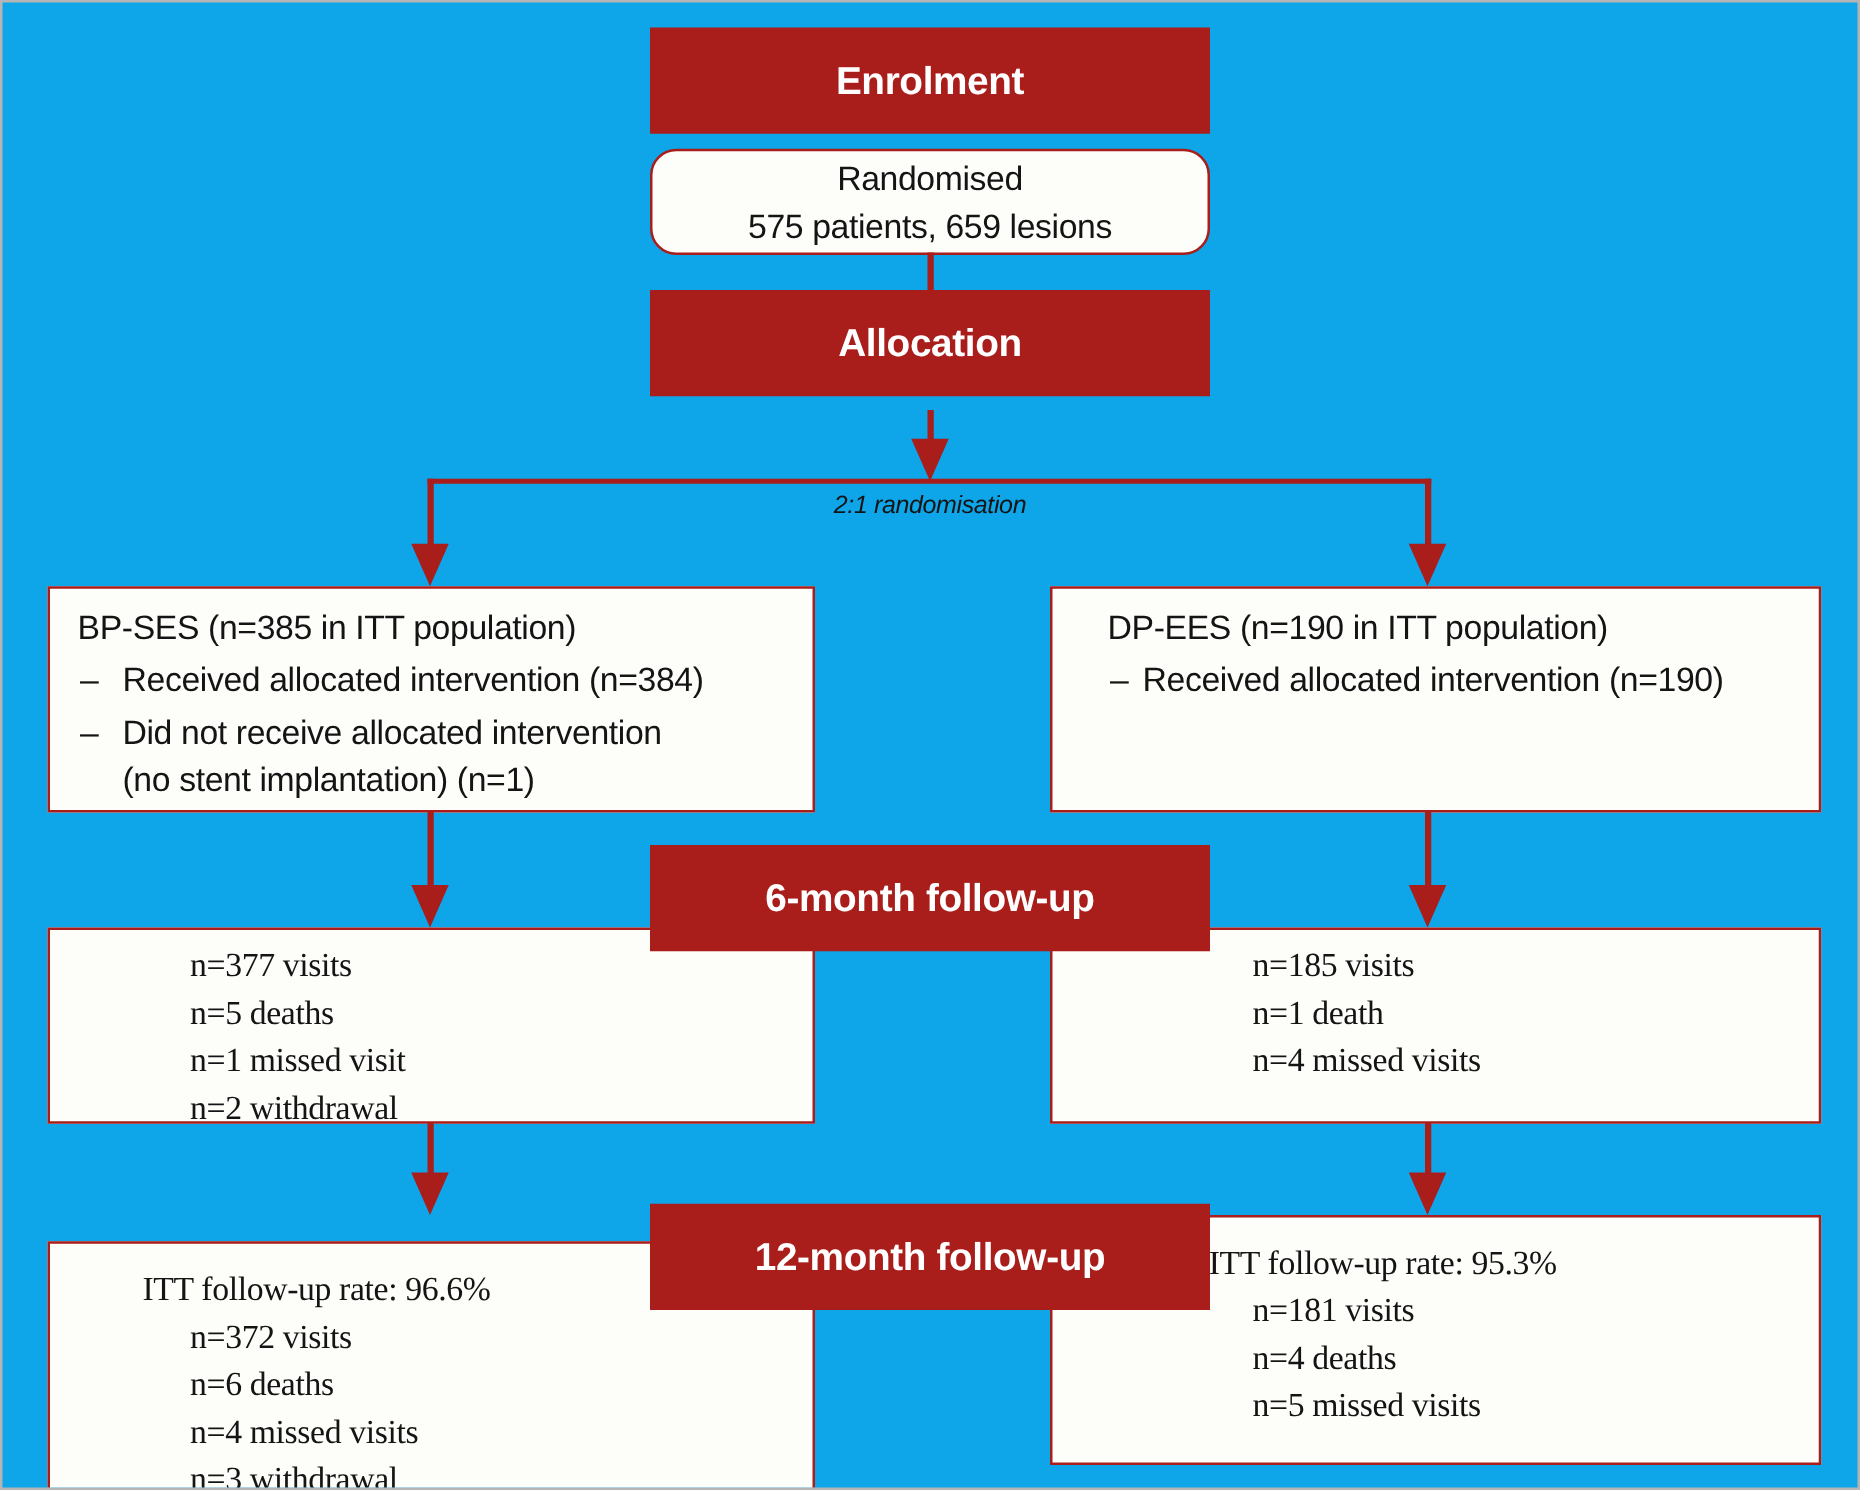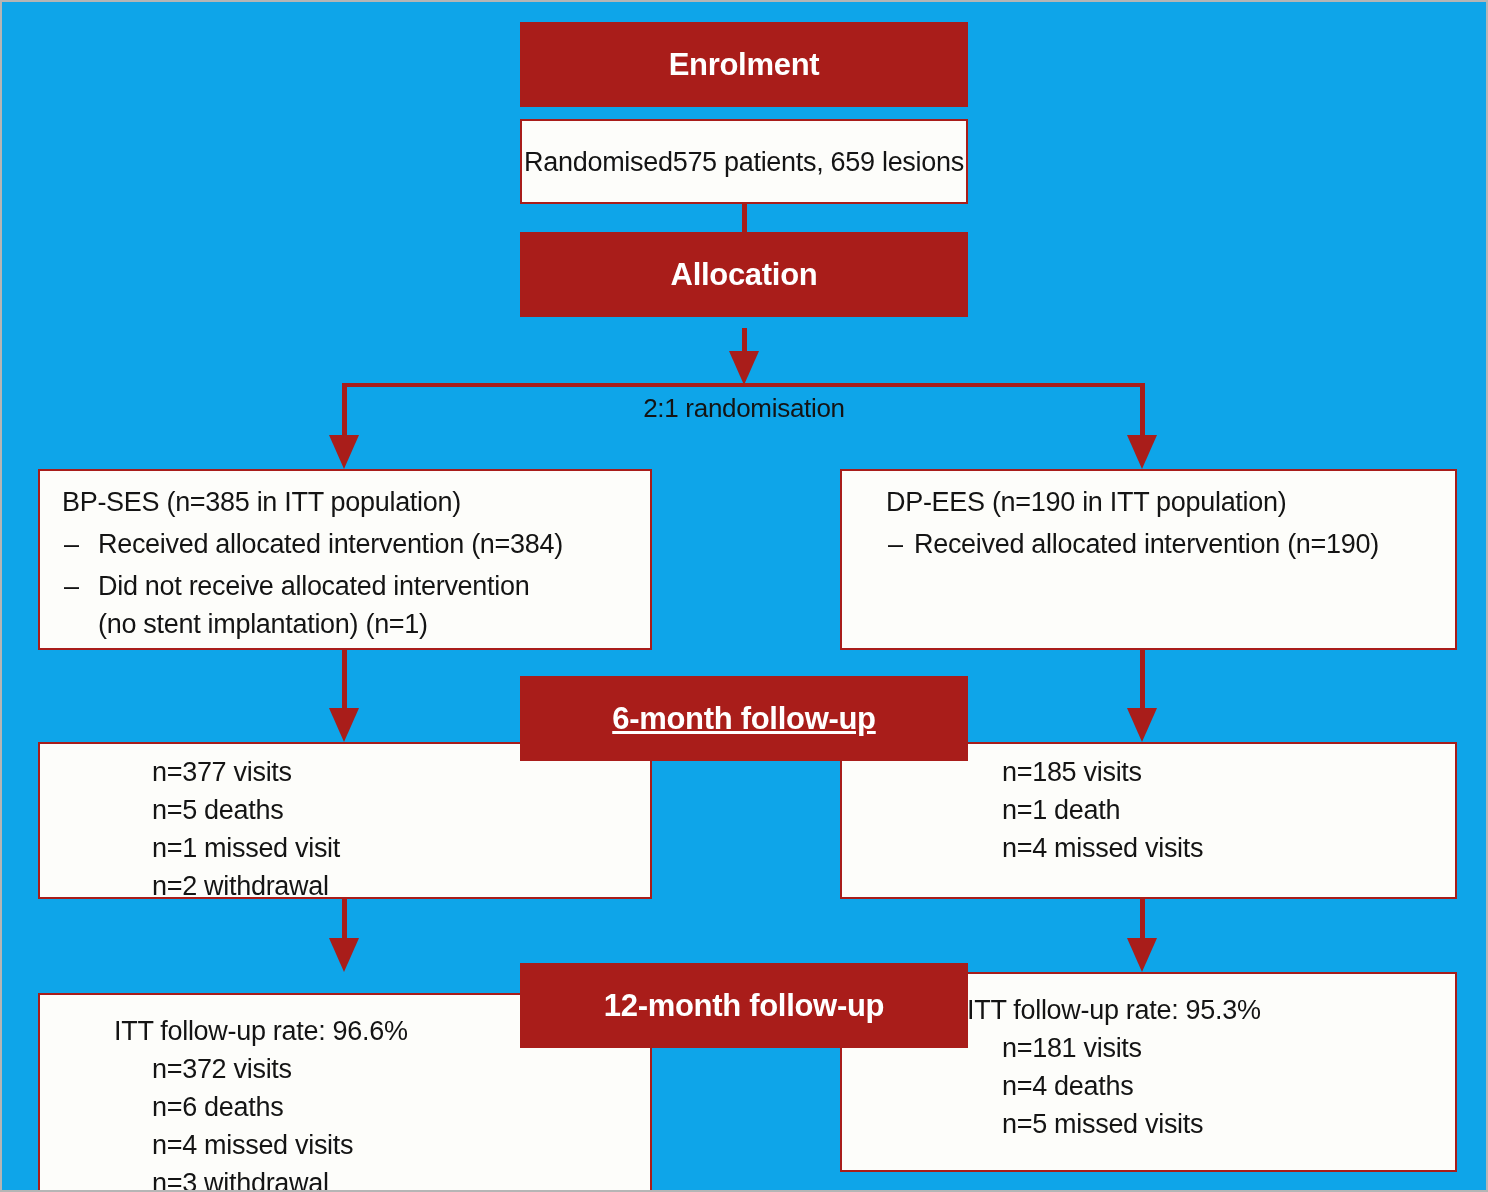--- a/index.html
+++ b/index.html
@@ -30,29 +30,29 @@
   }
   .stem{position:absolute;width:5px;background:#a91d1a;z-index:2;}
   .hline{position:absolute;height:4px;background:#a91d1a;z-index:2;}
   .ahead{
     position:absolute;width:0;height:0;
     border-left:15px solid transparent;
     border-right:15px solid transparent;
     border-top:34px solid #a91d1a;
     z-index:2;
   }
-  .center-text{display:flex;flex-direction:row;align-items:center;justify-content:center;text-align:center;}
+  .center-text{display:flex;flex-direction:column;align-items:center;justify-content:center;text-align:center;border-radius:21px;}
   .branch-label{
     position:absolute;left:518px;width:448px;top:391px;
-    font-size:26px;letter-spacing:-0.3px;text-align:center;z-index:1;
+    font-size:20px;letter-spacing:-0.3px;text-align:center;z-index:1;font-style:italic;
   }
   .alloc-pad{padding:12px 18px 0 22px;}
   .bullet{position:relative;padding-left:36px;margin-top:4px;}
   .bullet .dash{position:absolute;left:2px;top:0;}
-  .nlines{position:absolute;top:0;left:0;}
+  .nlines{position:absolute;top:0;left:0;font-family:Liberation Serif, serif;}
 </style>
 </head>
 <body>
 
 <div class="canvas">
 
   <div class="banner" style="top:20px;">
     <span>Enrolment</span>
   </div>
 
@@ -97,21 +97,21 @@
       <span class="dash">–</span>
       <span>Received allocated intervention (n=190)</span>
     </div>
   </div>
 
   <div class="stem" style="left:340px;top:646px;height:61px;"></div>
   <div class="ahead" style="left:327px;top:706px;"></div>
   <div class="stem" style="left:1138px;top:646px;height:61px;"></div>
   <div class="ahead" style="left:1125px;top:706px;"></div>
 
-  <div class="banner" style="top:674px;text-decoration:underline;">
+  <div class="banner" style="top:674px;">
     <span>6-month follow-up</span>
   </div>
 
   <div class="wbox" style="left:36px;top:740px;width:614px;height:157px;">
     <div class="nlines" style="left:112px;top:9px;">
       <div>n=377 visits</div>
       <div>n=5 deaths</div>
       <div>n=1 missed visit</div>
       <div>n=2 withdrawal</div>
     </div>

